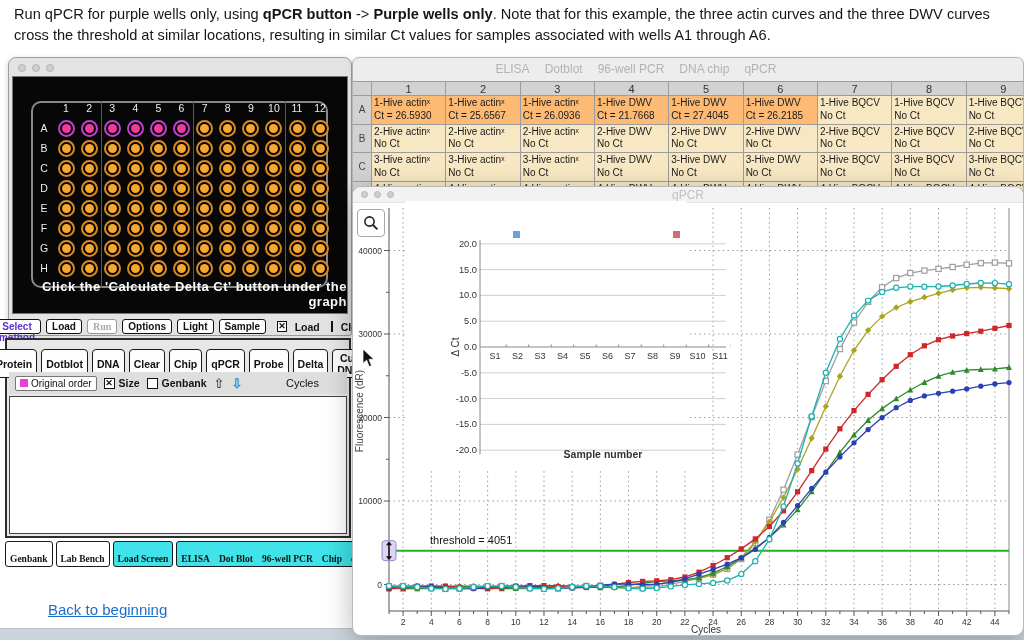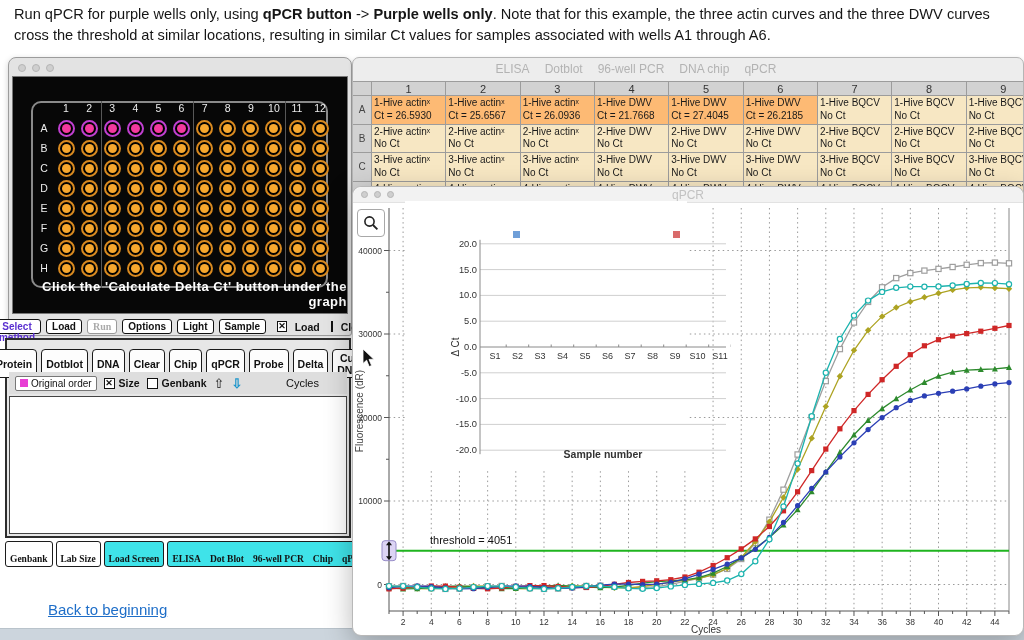--- a/index.html
+++ b/index.html
@@ -453,21 +453,21 @@
         <span class="cblab" style="margin-left:-3px;">Genbank</span>
       <span class="arrow-up">⇧</span>
       <span class="arrow-down">⇩</span>
       <span id="analyze-lab">Cycles</span>
     </div>
     <div class="abs" id="list-box"></div>
   </div>
 
   <div class="abs" id="tab-row">
       <span class="tab">Genbank</span>
-      <span class="tab">Lab Size</span>
+      <span class="tab">Lab Bench</span>
       <span class="tab cyan">Load Screen</span>
       <span class="tab cyan tabgroup">
         <span>ELISA</span>
         <span>Dot Blot</span>
         <span>96-well PCR</span>
         <span>Chip</span>
         <span>qPCR</span>
       </span>
       <span class="tab">Sequen</span>
     </div>

